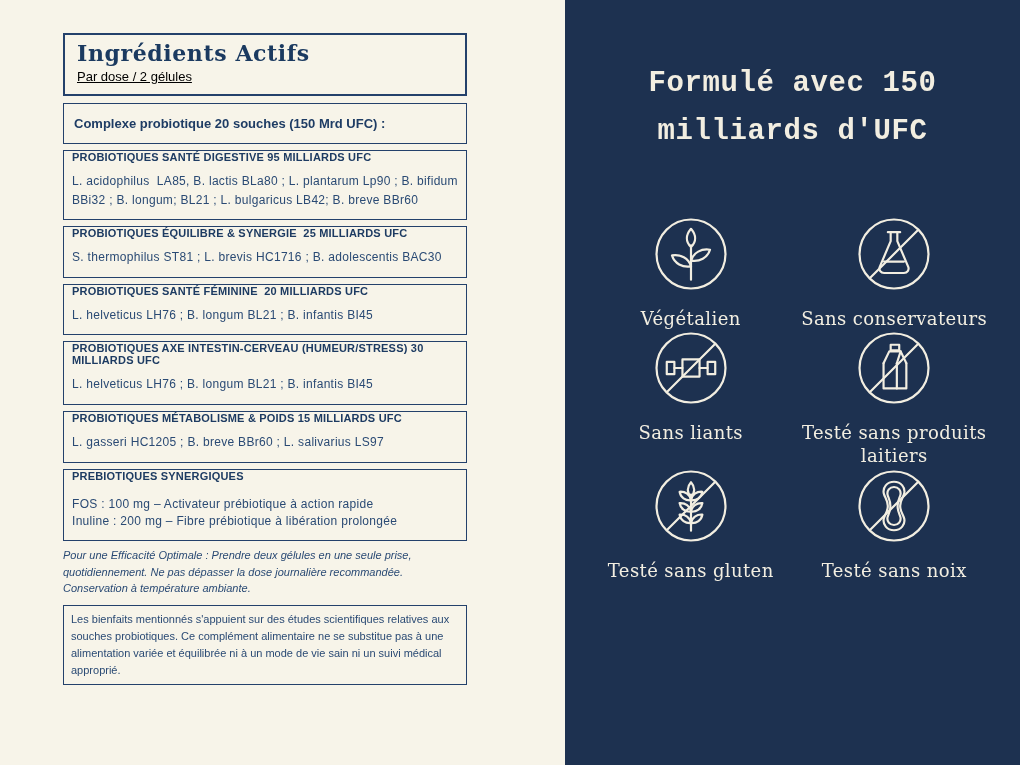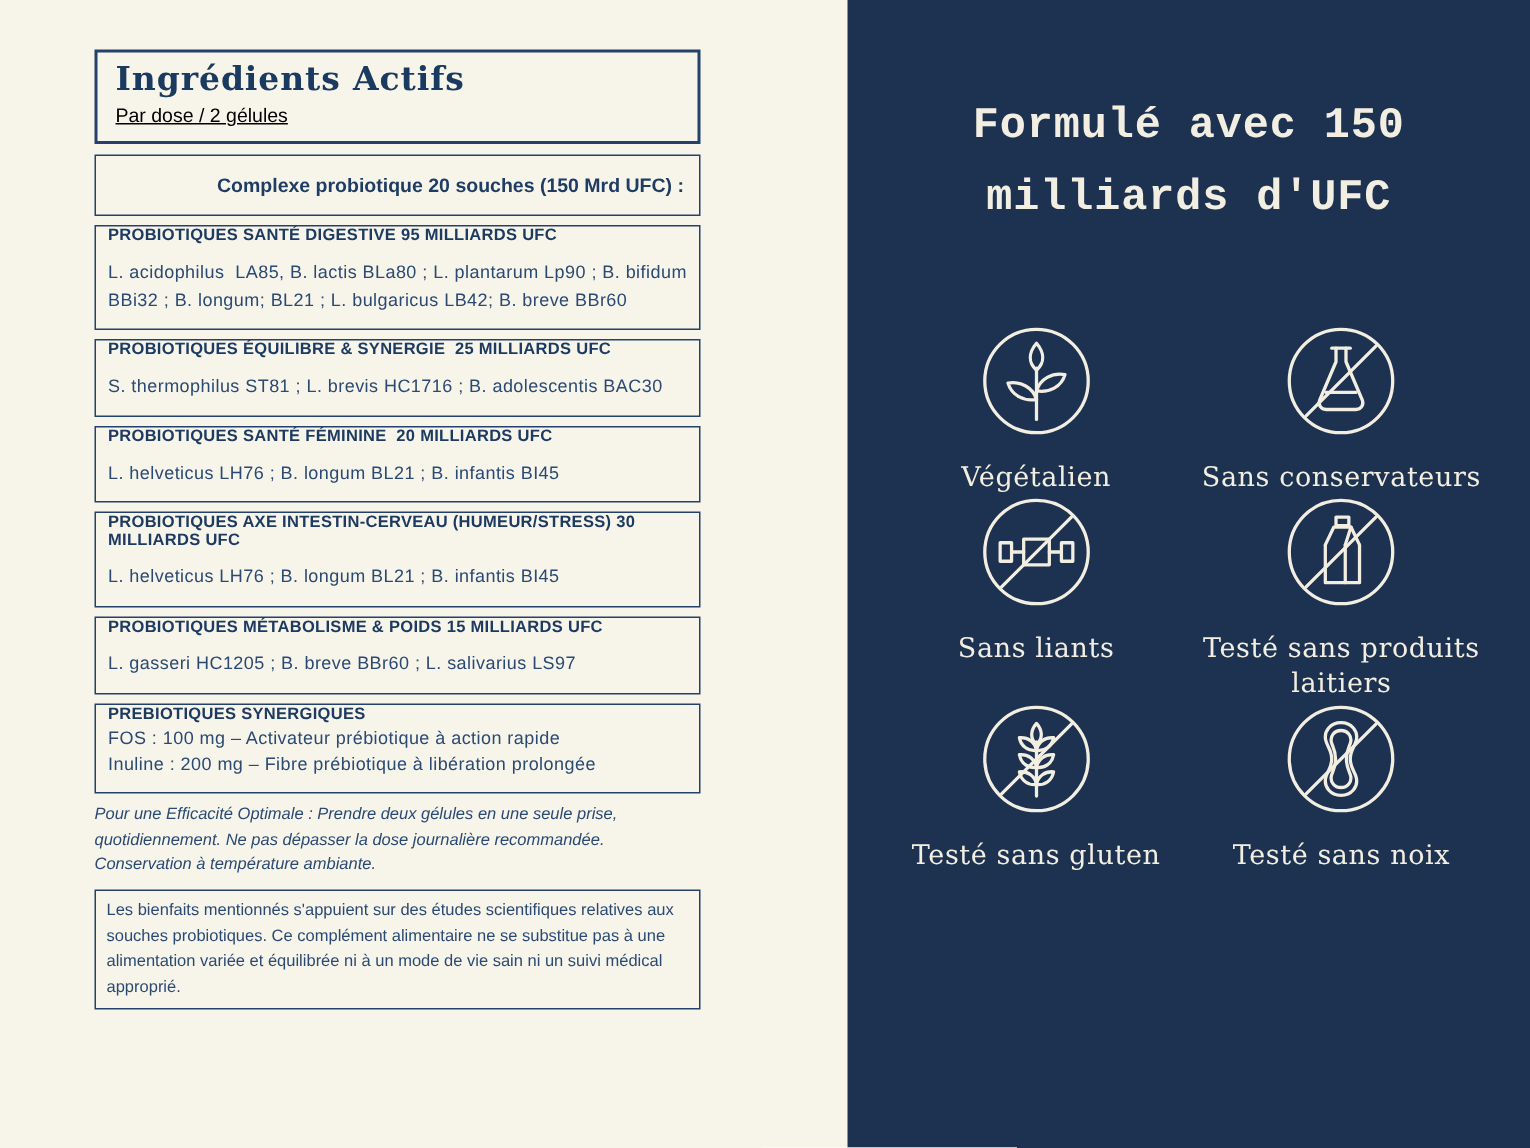--- a/index.html
+++ b/index.html
@@ -29,42 +29,42 @@
   .main-title {
     font-family: "DejaVu Serif", serif;
     font-weight: bold;
     font-size: 22px;
     letter-spacing: 0.6px;
     color: #1b3a60;
   }
   .subtitle { font-size: 13px; margin-top: 3px; color: #000000; text-decoration: underline; }
   .complex-box {
     padding: 12px 10px;
-    text-align: right;
+    text-align: left;
     font-weight: bold;
     font-size: 13px;
     color: #1e3c64;
   }
   .section { padding: 0 8px 10px; }
   .section-heading {
     font-size: 11px;
     font-weight: bold;
     letter-spacing: 0.2px;
     margin-bottom: 9px;
     white-space: pre-wrap;
     color: #1d3b62;
   }
   .section-body {
     font-size: 12px;
     line-height: 1.55;
     letter-spacing: 0.3px;
     white-space: pre-wrap;
     color: #2a4a74;
   }
-  .section:last-child .section-heading { margin-bottom: 2px; }
+  .section:last-child .section-heading { margin-bottom: 14px; }
   .section:last-child .section-body { line-height: 1.45; }
   .usage-note {
     width: 404px;
     font-size: 11px;
     line-height: 1.5;
     margin-top: 4px;
     color: #2a4a74;
     font-style: italic;
   }
   .disclaimer-box {

